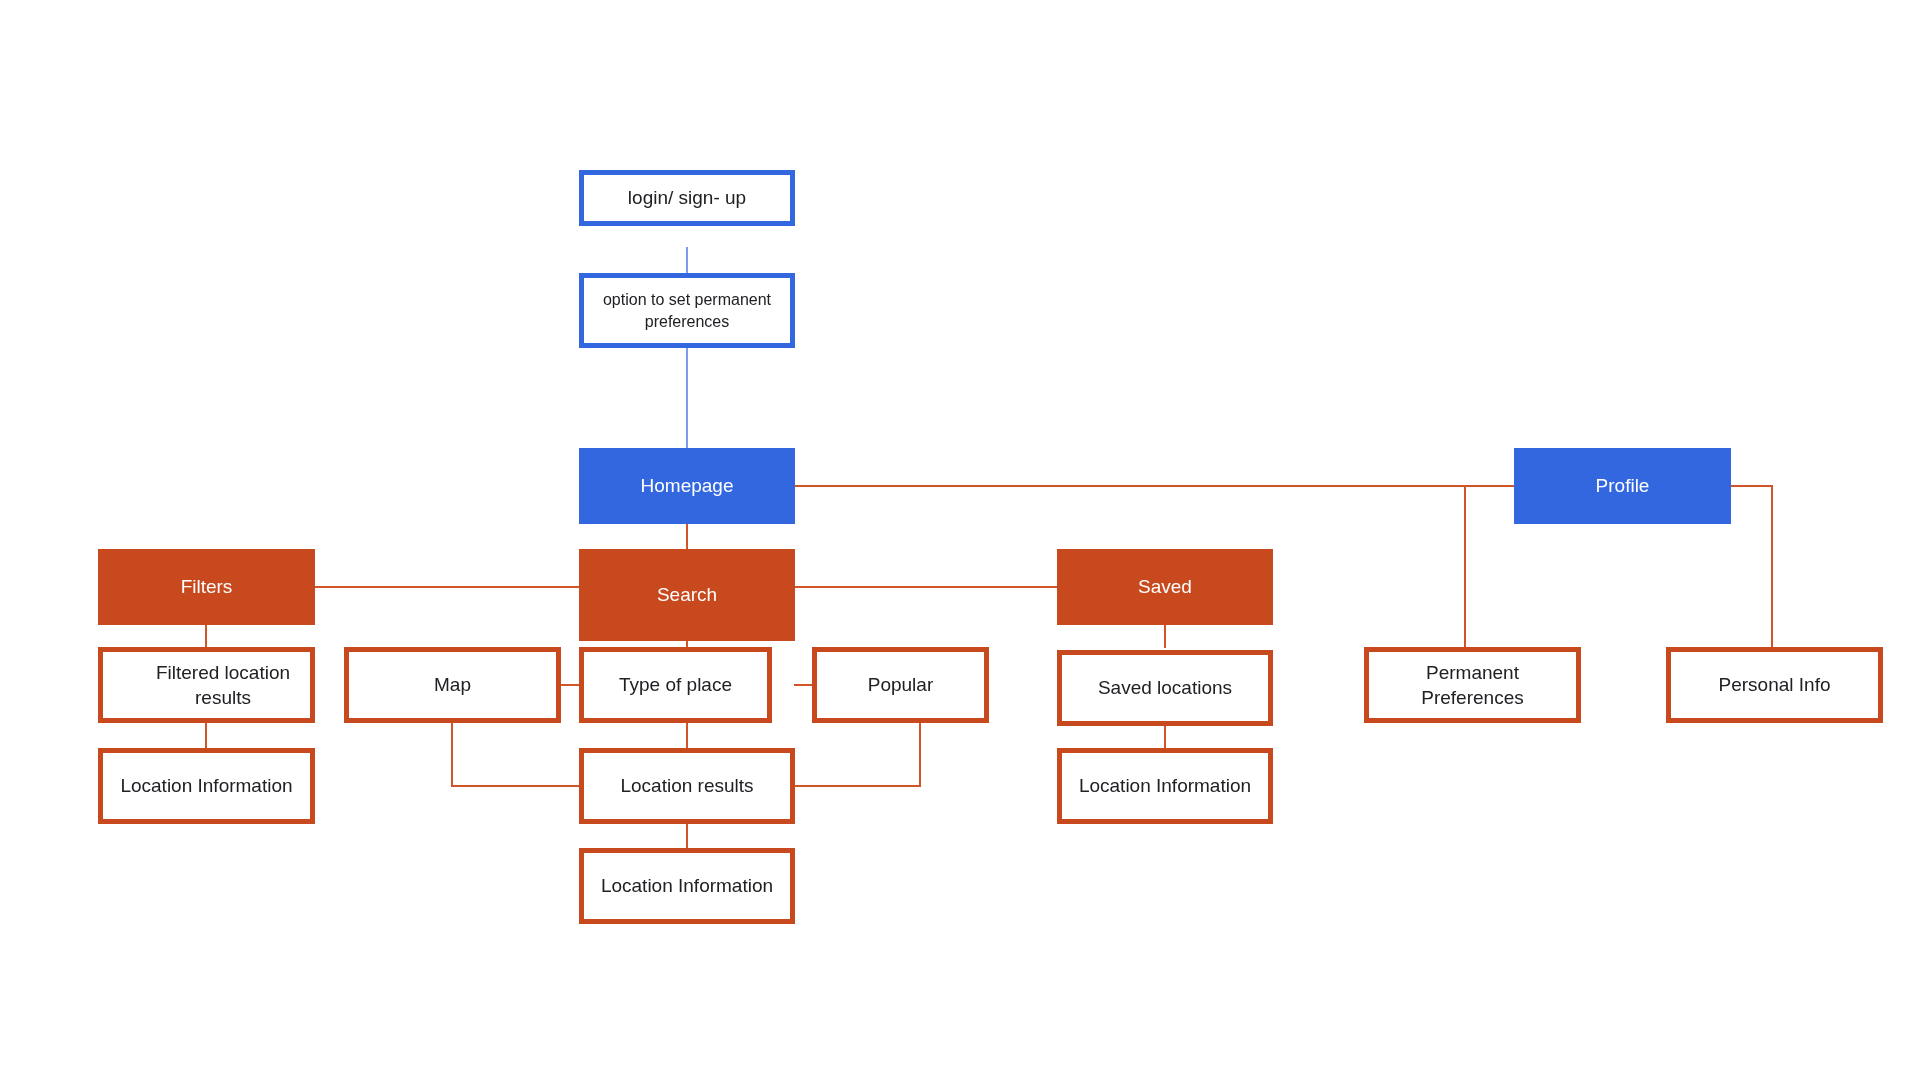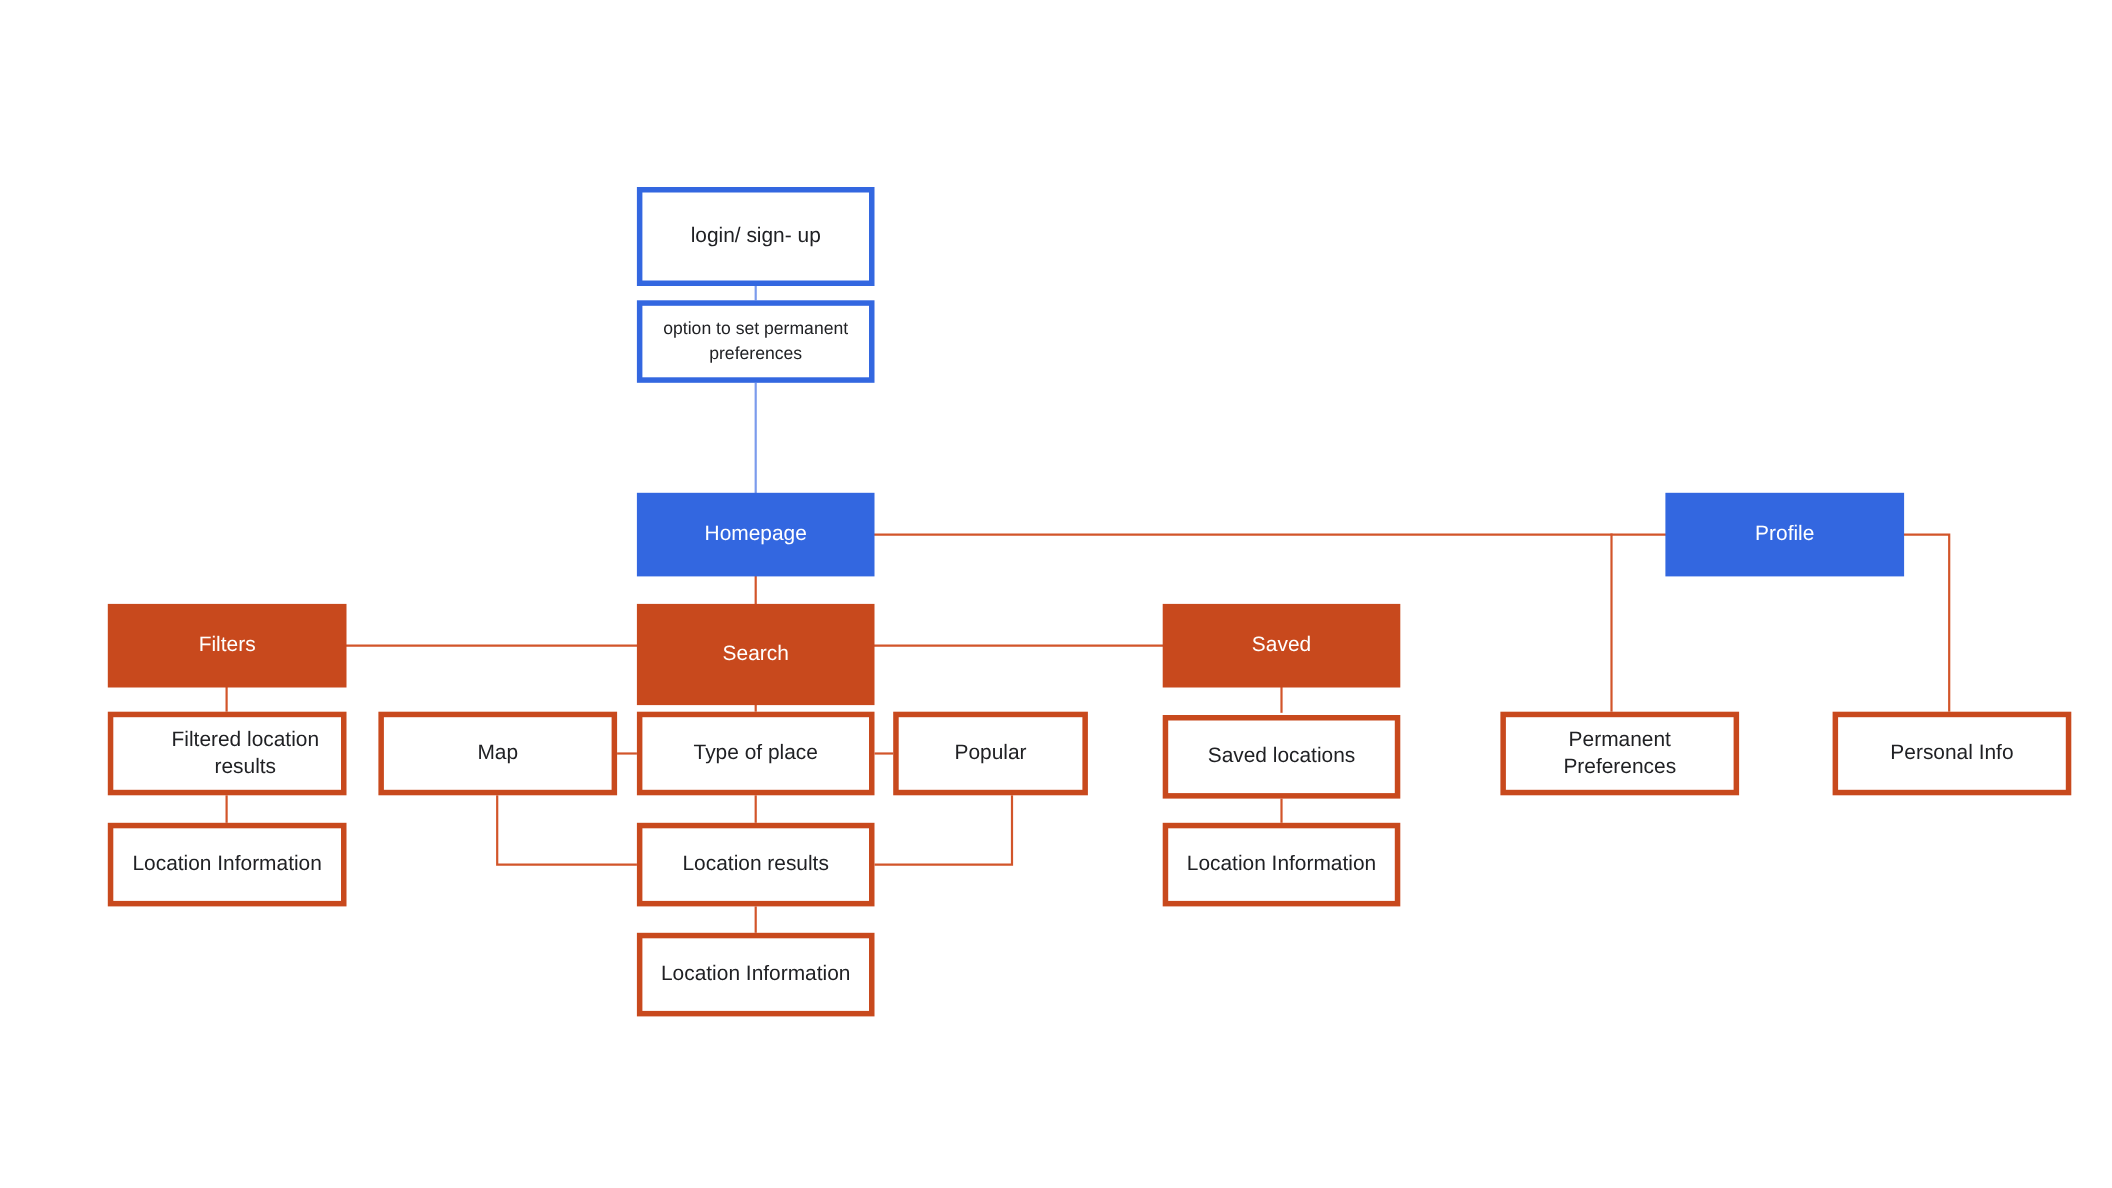--- a/index.html
+++ b/index.html
@@ -93,21 +93,21 @@
       <polyline points="795,685 812,685" fill="none" stroke="#D2552A" stroke-width="2" stroke-linecap="square"></polyline>
       <polyline points="687,723 687,748" fill="none" stroke="#D2552A" stroke-width="2" stroke-linecap="square"></polyline>
       <polyline points="452,723 452,786 579,786" fill="none" stroke="#D2552A" stroke-width="2" stroke-linecap="square"></polyline>
       <polyline points="920,723 920,786 795,786" fill="none" stroke="#D2552A" stroke-width="2" stroke-linecap="square"></polyline>
       <polyline points="687,824 687,848" fill="none" stroke="#D2552A" stroke-width="2" stroke-linecap="square"></polyline>
       <polyline points="1165,625 1165,647" fill="none" stroke="#D2552A" stroke-width="2" stroke-linecap="square"></polyline>
       <polyline points="1165,723 1165,748" fill="none" stroke="#D2552A" stroke-width="2" stroke-linecap="square"></polyline>
       <polyline points="1465,486 1465,647" fill="none" stroke="#D2552A" stroke-width="2" stroke-linecap="square"></polyline>
       <polyline points="1731,486 1772,486 1772,647" fill="none" stroke="#D2552A" stroke-width="2" stroke-linecap="square"></polyline>
     </svg>
-<div class="node blue-outline" style="left: 579px; top: 170px; width: 216px; height: 90px;">
+<div class="node blue-outline" style="left: 579px; top: 170px; width: 216px; height: 56px;">
       <span class="node-label">login/ sign- up</span>
     </div>
     <div class="node blue-outline small" style="left: 579px; top: 273px; width: 216px; height: 75px;">
       <span class="node-label">option to set permanent preferences</span>
     </div>
     <div class="node blue-fill" style="left: 579px; top: 448px; width: 216px; height: 76px;">
       <span class="node-label">Homepage</span>
     </div>
     <div class="node blue-fill" style="left: 1514px; top: 448px; width: 217px; height: 76px;">
       <span class="node-label">Profile</span>
@@ -120,21 +120,21 @@
     </div>
     <div class="node orange-fill" style="left: 1057px; top: 549px; width: 216px; height: 76px;">
       <span class="node-label">Saved</span>
     </div>
     <div class="node orange-outline" style="left: 98px; top: 647px; width: 217px; height: 76px; padding-left: 41px;">
       <span class="node-label">Filtered location results</span>
     </div>
     <div class="node orange-outline" style="left: 344px; top: 647px; width: 217px; height: 76px; align-items: center;">
       <span class="node-label">Map</span>
     </div>
-    <div class="node orange-outline" style="left: 579px; top: 647px; width: 216px; height: 76px;">
+    <div class="node orange-outline" style="left: 579px; top: 647px; width: 193px; height: 76px;">
       <span class="node-label">Type of place</span>
     </div>
     <div class="node orange-outline" style="left: 812px; top: 647px; width: 177px; height: 76px;">
       <span class="node-label">Popular</span>
     </div>
     <div class="node orange-outline" style="left: 1057px; top: 650px; width: 216px; height: 76px;">
       <span class="node-label">Saved locations</span>
     </div>
     <div class="node orange-outline" style="left: 1364px; top: 647px; width: 217px; height: 76px;">
       <span class="node-label">Permanent Preferences</span>

